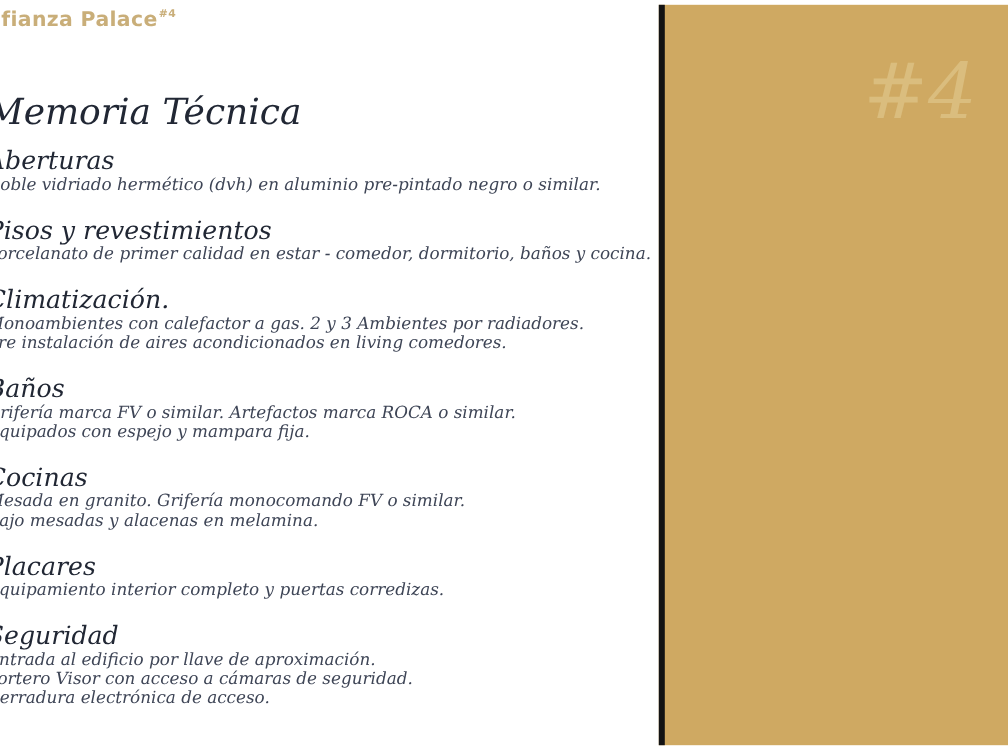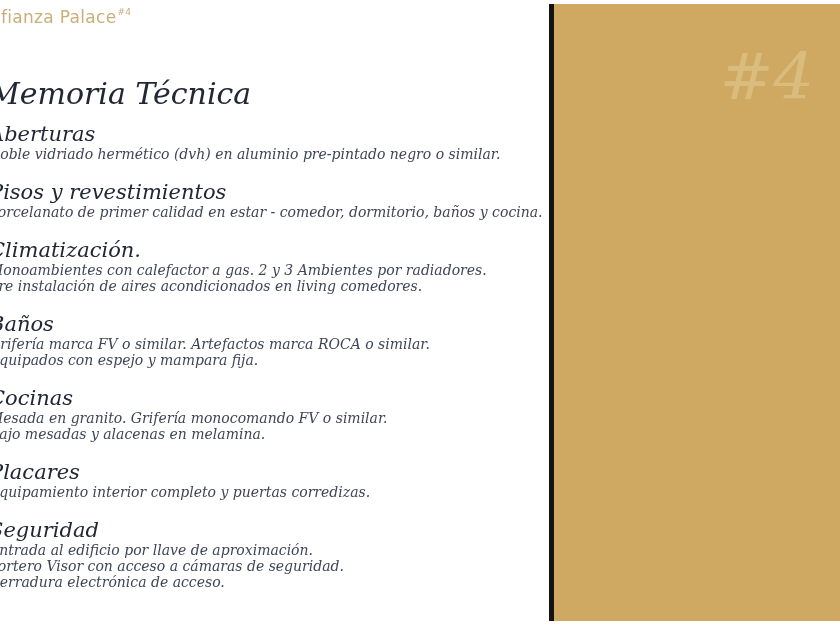--- a/index.html
+++ b/index.html
@@ -6,21 +6,21 @@
   body {
     width:840px; height:630px; position:relative; overflow:hidden;
     background:#ffffff;
     font-family:"DejaVu Serif", serif;
   }
 
   
   .logo {
     position:absolute; top:7px; left:1px;
     font-family:"DejaVu Sans", sans-serif;
-    font-size:17px; font-weight:400;
+    font-size:17px; font-weight:700;
     color:var(--logo-gold); letter-spacing:0.3px;
     white-space:nowrap;
   }
   .logo .sup {
     font-size:9px; position:relative; top:-8px; margin-left:1px;
   }
 
   
   .content {
     position:absolute; left:-11px; top:0; width:600px;

